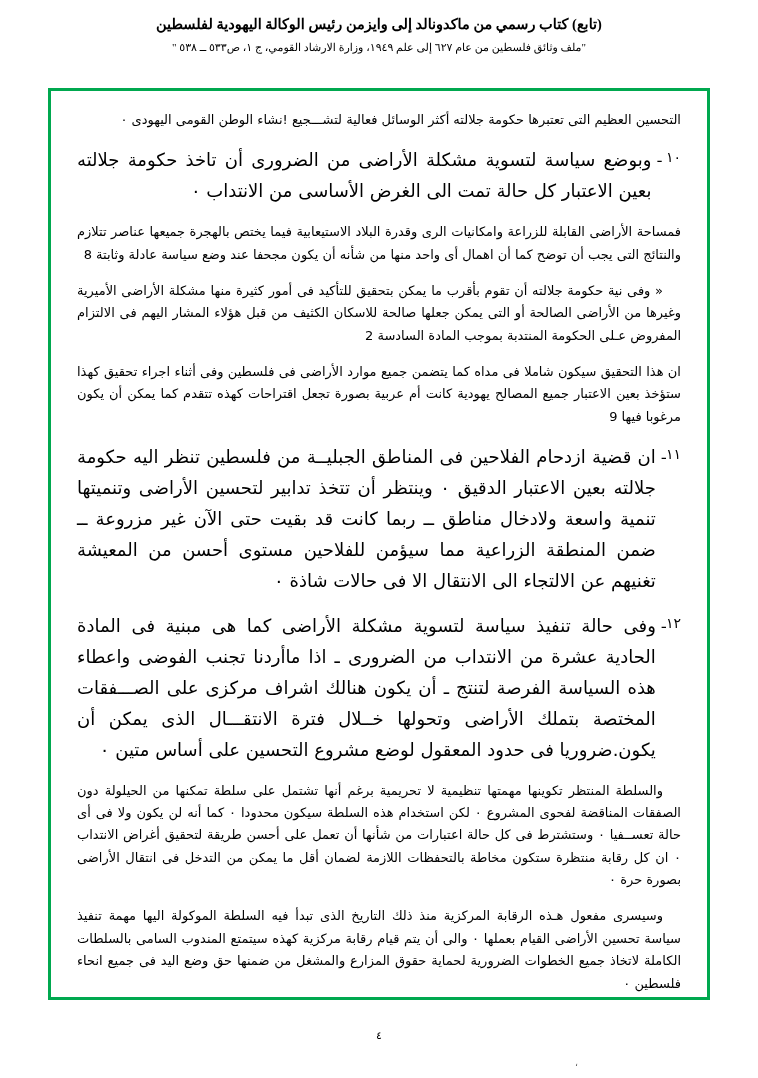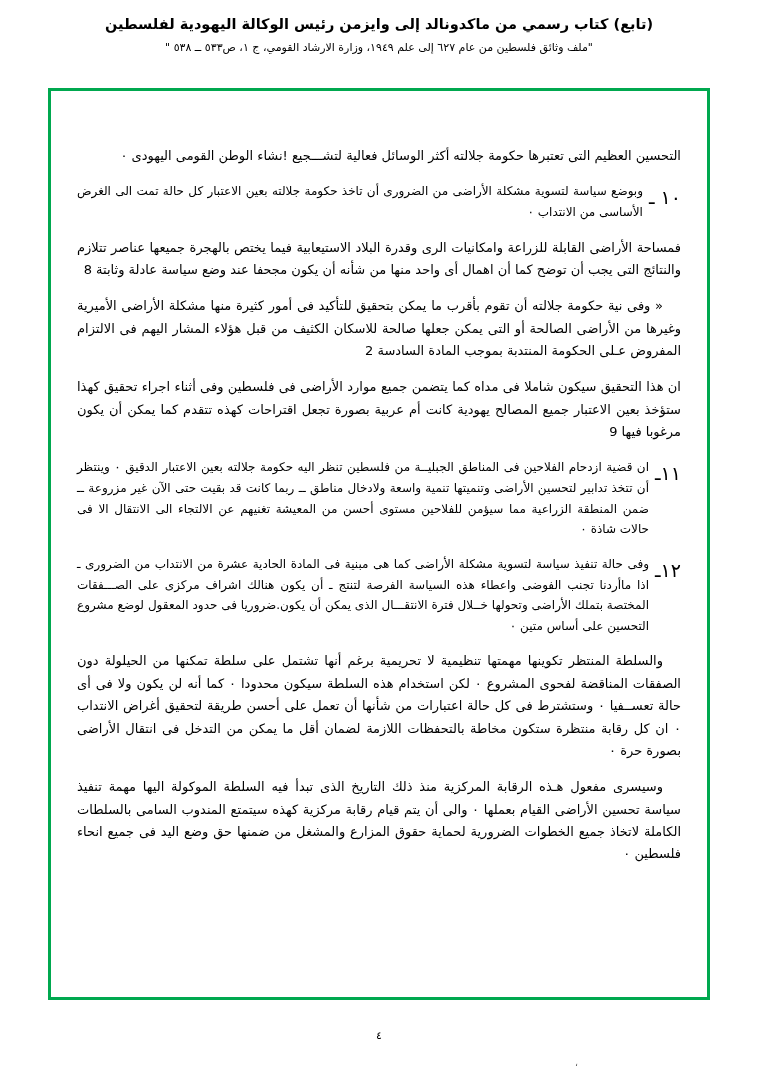--- a/index.html
+++ b/index.html
@@ -17,20 +17,21 @@
   }
   .page {
     width: 758px;
     height: 1078px;
     position: relative;
     box-sizing: border-box;
   }
   .header {
     text-align: center;
     padding-top: 14px;
+    font-family: Liberation Serif, serif;
   }
   .header-title {
     font-weight: bold;
     font-size: 14.5px;
     letter-spacing: 0px;
     direction: rtl;
     line-height: 1.4;
   }
   .header-sub {
     font-size: 11px;
@@ -47,21 +48,20 @@
     border: 3px solid #00a84f;
     box-sizing: border-box;
     padding: 18px 26px 10px 26px;
     overflow: hidden;
   }
   .body-text {
     direction: rtl;
     text-align: justify;
     font-size: 13px;
     line-height: 1.72;
-    margin-top: 36px;
   }
   p.para {
     margin: 0 0 14px 0;
     text-align: justify;
     text-justify: inter-word;
   }
   p.para:last-child {
     margin-bottom: 0;
   }
   .indent-first {
@@ -69,27 +69,27 @@
   }
   .hang {
     display: flex;
     flex-direction: row;
     gap: 6px;
     margin: 0 0 14px 0;
   }
   .hang .num {
     flex: 0 0 auto;
     white-space: nowrap;
-    font-size: 19px;
+    font-size: 14px;
     line-height: 1.72;
   }
   .hang .txt {
     flex: 1 1 auto;
     text-align: justify;
-    font-size: 12px;
+    font-size: 18px;
     line-height: 1.72;
   }
   .footer {
     position: absolute;
     bottom: 36px;
     left: 0;
     right: 0;
     text-align: center;
     font-size: 11px;
   }

